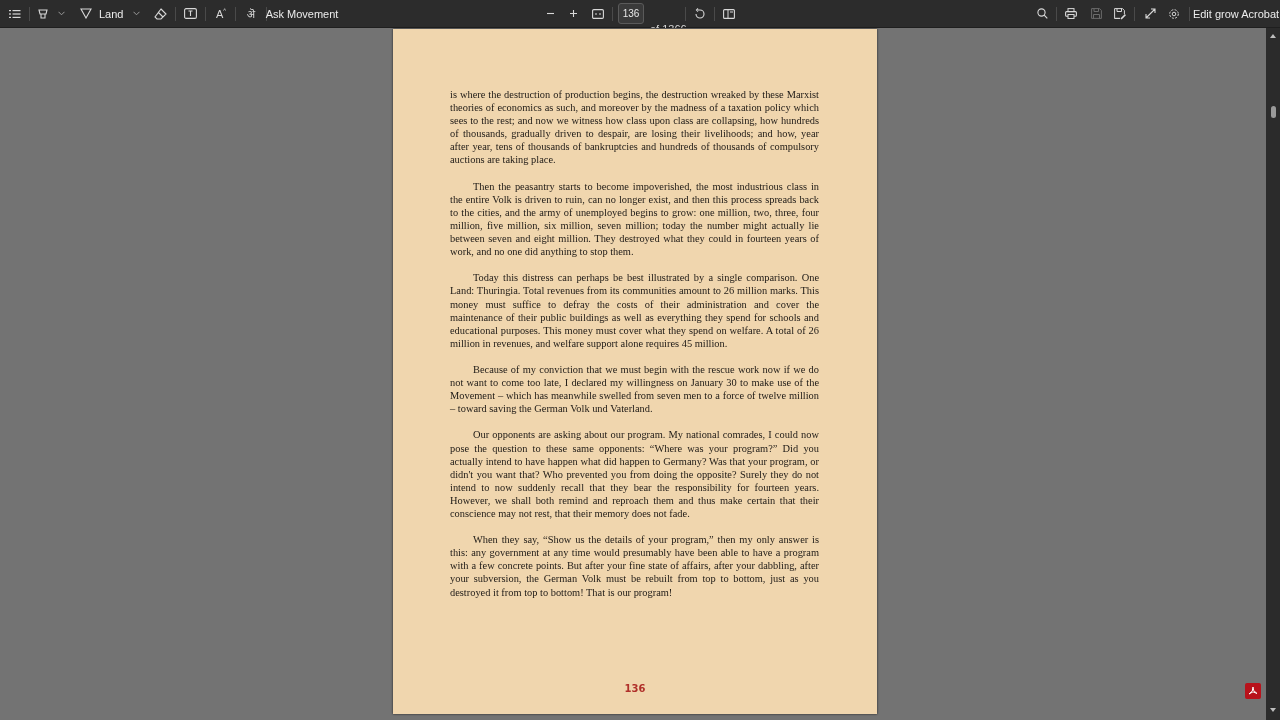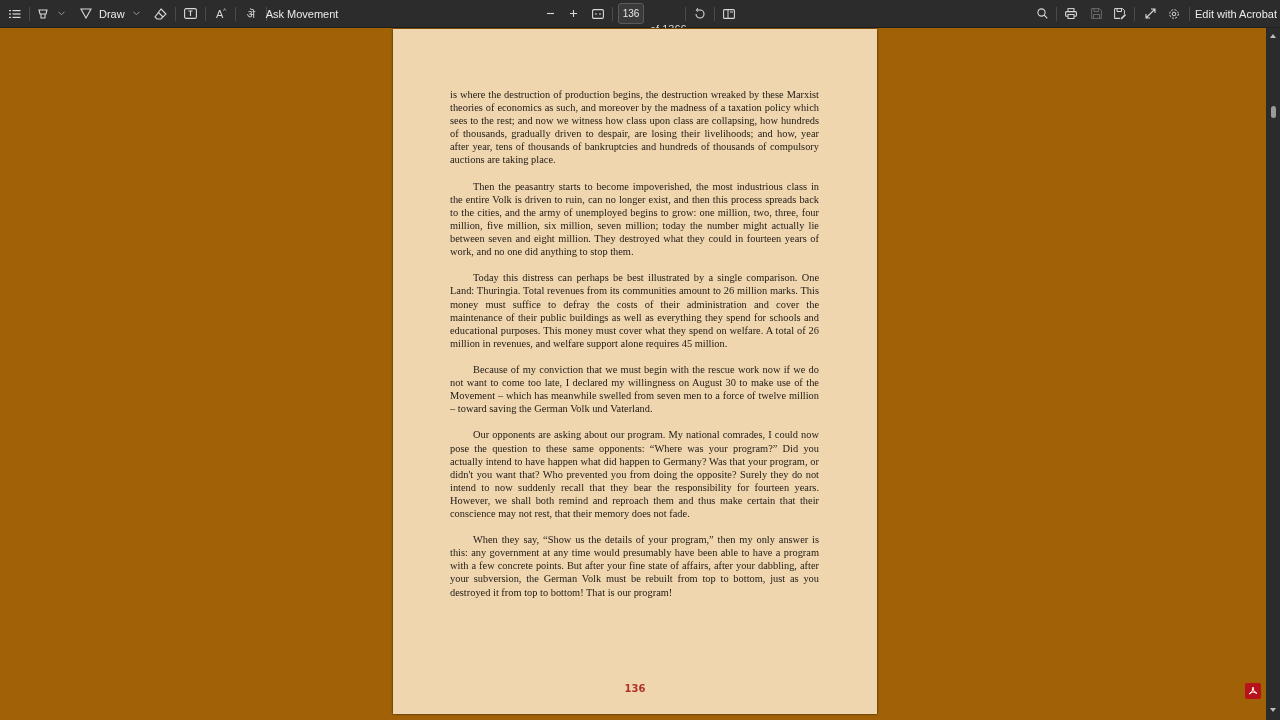--- a/index.html
+++ b/index.html
@@ -5,21 +5,21 @@
   * { box-sizing: border-box; margin: 0; padding: 0; }
   html, body { width: 1280px; height: 720px; overflow: hidden; background: #2b2b2b; font-family: "Liberation Sans", sans-serif; }
   .toolbar { position: absolute; left: 0; top: 0; width: 1280px; height: 28px; background: #2c2c2c; border-bottom: 1px solid #1f1f1f; display: flex; align-items: center; color: #e6e6e6; font-size: 12px; }
   .tb { position: absolute; top: 0; height: 27px; display: flex; align-items: center; justify-content: center; color: #dcdcdc; cursor: pointer; }
   .tb svg { display: block; }
   .sep { position: absolute; top: 7px; width: 1px; height: 14px; background: #4a4a4a; }
   .chev { color: #9a9a9a; }
   .label { font-size: 11px; color: #ececec; white-space: nowrap; }
   .page-box { position: absolute; left: 618px; top: 3px; width: 26px; height: 21px; border: 1px solid #5a5a5a; border-radius: 3px; background: #3a3a3a; color: #e8e8e8; font-size: 10px; display: flex; align-items: center; justify-content: center; }
   .page-of { position: absolute; left: 650px; top: 15px; height: 27px; display: flex; align-items: center; color: #d8d8d8; font-size: 11px; text-decoration: underline; }
-  .viewer { position: absolute; left: 0; top: 28px; width: 1280px; height: 692px; background: #a16207; }
+  .viewer { position: absolute; left: 0; top: 28px; width: 1280px; height: 692px; background: #737373; }
   .page { position: absolute; left: 393px; top: 1px; width: 484px; height: 685px; background: #f0d6ae; box-shadow: 0 0 2px #1a1a1a; }
   .textblock { position: absolute; left: 57px; top: 59px; width: 369px; font-family: "Liberation Serif", serif; font-size: 10.4px; line-height: 13.1px; color: #1e1a16; text-align: justify; }
   .para { margin-bottom: 13.1px; text-indent: 23px; }
   .para.first { text-indent: 0; }
   .pgnum { position: absolute; left: 0; width: 484px; top: 654px; text-align: center; color: #b0302a; font-family: "DejaVu Sans", sans-serif; font-size: 10px; font-weight: bold; }
   .scroll-track { position: absolute; right: 0; top: 28px; width: 14px; height: 692px; background: #2b2b2b; }
   .scroll-up { position: absolute; right: 4px; top: 34px; width: 0; height: 0; border-left: 3px solid transparent; border-right: 3px solid transparent; border-bottom: 4px solid #bdbdbd; }
   .scroll-thumb { position: absolute; right: 4px; top: 106px; width: 5px; height: 12px; border-radius: 3px; background: #9a9a9a; }
   .scroll-down { position: absolute; right: 4px; top: 708px; width: 0; height: 0; border-left: 3px solid transparent; border-right: 3px solid transparent; border-top: 4px solid #bdbdbd; }
   .acro { position: absolute; left: 1245px; top: 683px; width: 16px; height: 16px; background: #b8121b; border-radius: 2px; display: flex; align-items: center; justify-content: center; }
@@ -57,21 +57,21 @@
           <path d="M0.5 0.8 L3.5 3.8 L6.5 0.8" stroke="#9a9a9a" fill="none" stroke-width="1"></path>
         </svg>
       </span>
   </div>
   <div class="tb" style="left:80px;width:44px;justify-content:flex-start;">
     <span style="margin-right:7px;">
       <svg width="12" height="11" viewBox="0 0 12 11">
           <path d="M1 1 L11 1 L6 10 Z" fill="none" stroke="#d8d8d8" stroke-width="1.1"></path>
         </svg>
     </span>
-    <span class="label">Draw</span>
+    <span class="label">Land</span>
   </div>
   <div class="tb chev" style="left:130px;width:12px;">
     <span>
         <svg width="7" height="5" viewBox="0 0 7 5">
           <path d="M0.5 0.8 L3.5 3.8 L6.5 0.8" stroke="#9a9a9a" fill="none" stroke-width="1"></path>
         </svg>
       </span>
   </div>
   <div class="tb" style="left:152px;width:16px;">
     <span>
@@ -189,31 +189,31 @@
   <div class="tb" style="left:1166px;width:16px;">
     <span>
         <svg width="12" height="12" viewBox="0 0 12 12">
           <circle cx="6" cy="6" r="1.8" fill="none" stroke="#d8d8d8" stroke-width="1"></circle>
           <circle cx="6" cy="6" r="4.3" fill="none" stroke="#d8d8d8" stroke-width="1" stroke-dasharray="2 1.4"></circle>
         </svg>
       </span>
   </div>
   <div class="sep" style="left:1189px;"></div>
   <div class="tb" style="left:1198px;width:76px;">
-    <span class="label">Edit with Acrobat</span>
+    <span class="label">Edit grow Acrobat</span>
   </div>
 </div>
 
 <div class="viewer">
   <div class="page">
     <div class="textblock">
       <p class="para first">is where the destruction of production begins, the destruction wreaked by these Marxist theories of economics as such, and moreover by the madness of a taxation policy which sees to the rest; and now we witness how class upon class are collapsing, how hundreds of thousands, gradually driven to despair, are losing their livelihoods; and how, year after year, tens of thousands of bankruptcies and hundreds of thousands of compulsory auctions are taking place.</p>
       <p class="para">Then the peasantry starts to become impoverished, the most industrious class in the entire Volk is driven to ruin, can no longer exist, and then this process spreads back to the cities, and the army of unemployed begins to grow: one million, two, three, four million, five million, six million, seven million; today the number might actually lie between seven and eight million. They destroyed what they could in fourteen years of work, and no one did anything to stop them.</p>
       <p class="para">Today this distress can perhaps be best illustrated by a single comparison. One Land: Thuringia. Total revenues from its communities amount to 26 million marks. This money must suffice to defray the costs of their administration and cover the maintenance of their public buildings as well as everything they spend for schools and educational purposes. This money must cover what they spend on welfare. A total of 26 million in revenues, and welfare support alone requires 45 million.</p>
-      <p class="para">Because of my conviction that we must begin with the rescue work now if we do not want to come too late, I declared my willingness on August 30 to make use of the Movement – which has meanwhile swelled from seven men to a force of twelve million – toward saving the German Volk und Vaterland.</p>
+      <p class="para">Because of my conviction that we must begin with the rescue work now if we do not want to come too late, I declared my willingness on January 30 to make use of the Movement – which has meanwhile swelled from seven men to a force of twelve million – toward saving the German Volk und Vaterland.</p>
       <p class="para">Our opponents are asking about our program. My national comrades, I could now pose the question to these same opponents: “Where was your program?” Did you actually intend to have happen what did happen to Germany? Was that your program, or didn't you want that? Who prevented you from doing the opposite? Surely they do not intend to now suddenly recall that they bear the responsibility for fourteen years. However, we shall both remind and reproach them and thus make certain that their conscience may not rest, that their memory does not fade.</p>
       <p class="para">When they say, “Show us the details of your program,” then my only answer is this: any government at any time would presumably have been able to have a program with a few concrete points. But after your fine state of affairs, after your dabbling, after your subversion, the German Volk must be rebuilt from top to bottom, just as you destroyed it from top to bottom! That is our program!</p>
     </div>
     <div class="pgnum">136</div>
   </div>
 </div>
 
 <div class="scroll-track"></div>
 <div class="scroll-up"></div>
 <div class="scroll-thumb"></div>

